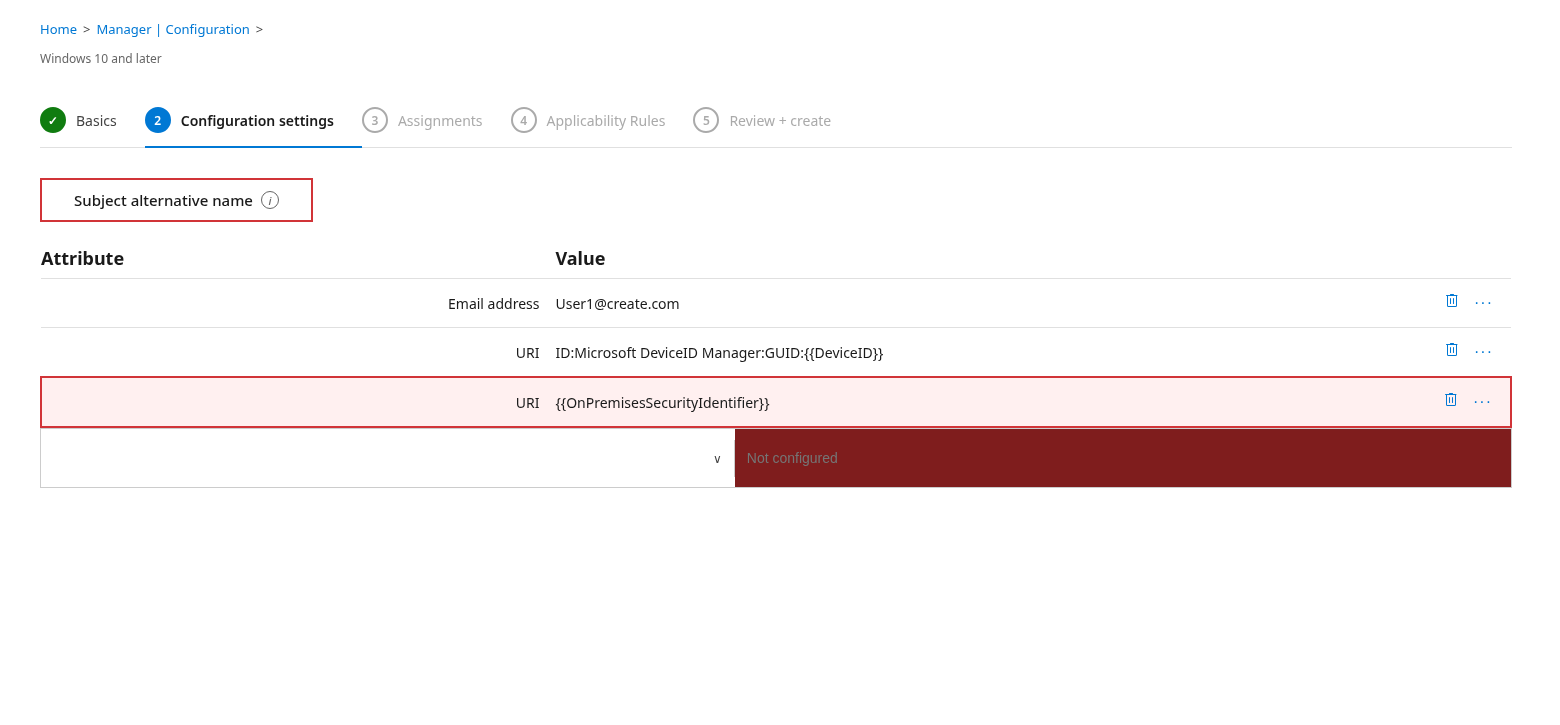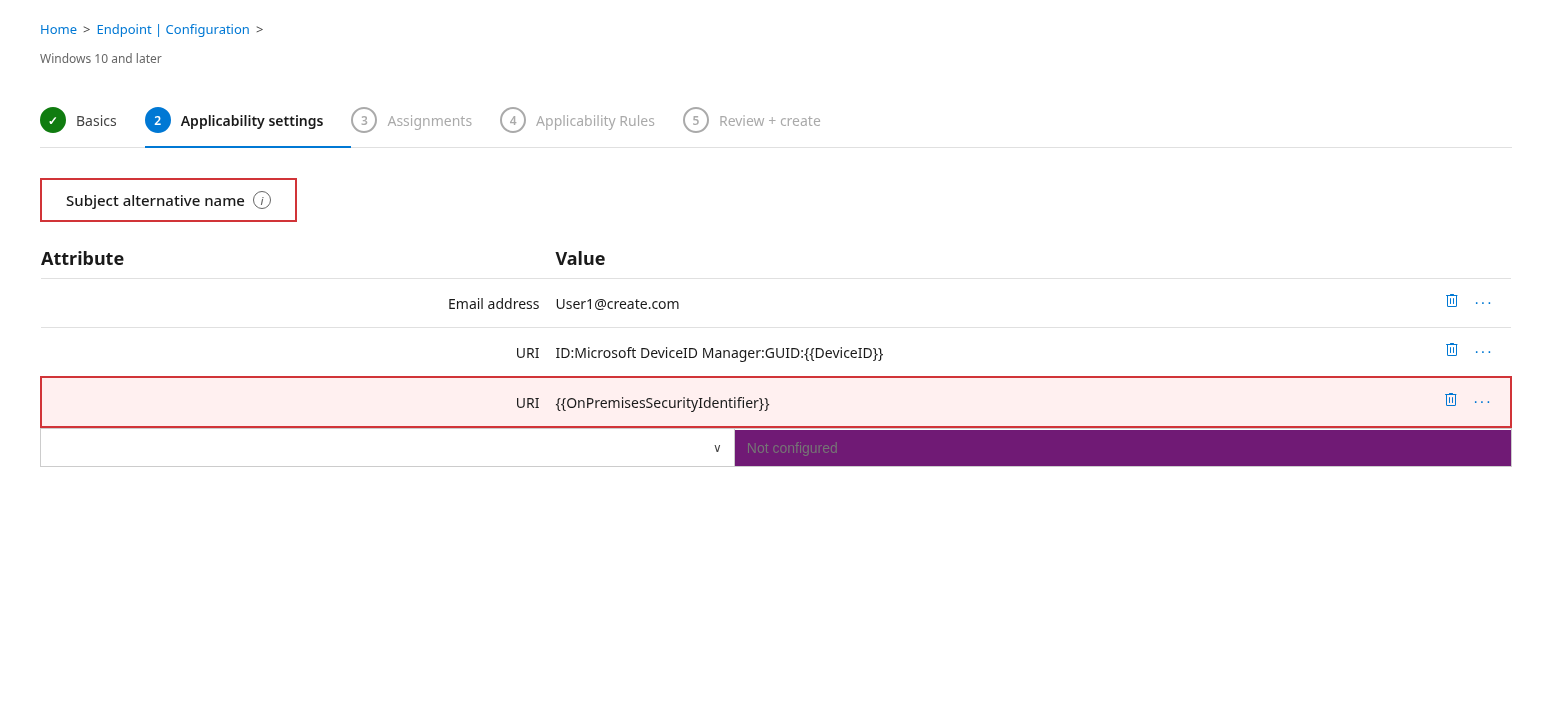--- a/index.html
+++ b/index.html
@@ -113,21 +113,21 @@
       background: #107c10;
       border-color: #107c10;
       color: #fff;
     }
     
     .section-label {
       display: flex;
       align-items: center;
       gap: 8px;
       border: 2px solid #d13438;
-      padding: 10px 24px;
+      padding: 10px 32px;
       display: inline-flex;
       font-size: 15px;
       font-weight: 500;
       color: #1a1a1a;
       margin-bottom: 16px;
     }
     .info-icon {
       width: 18px;
       height: 18px;
       border-radius: 50%;
@@ -222,57 +222,57 @@
       border-left: none;
       border-right: 1px solid #ccc;
       color: #444;
       font-size: 12px;
       cursor: pointer;
     }
     .add-row-value {
       flex: 1;
       border: none;
       outline: none;
-      padding: 10px 12px;
+      padding: 21px 12px;
       font-size: 14px;
       color: #aaa;
-      background: #701a75;
+      background: #7f1d1d;
     }
   </style>
 </head>
 <body>
 
 <div class="page">
 
   
   <div class="breadcrumb">
     <a>Home</a>
     <span>&gt;</span>
-    <a>Endpoint | Configuration</a>
+    <a>Manager | Configuration</a>
     <span>&gt;</span>
   </div>
 
   
   <div class="page-subtitle">Windows 10 and later</div>
 
   
   <div class="wizard-steps">
 
     <div class="step done">
       <div class="step-circle done">
         <span>✓</span>
       </div>
       <span>Basics</span>
     </div>
 
     <div class="step active">
       <div class="step-circle">
         <span>2</span>
       </div>
-      <span>Applicability settings</span>
+      <span>Configuration settings</span>
     </div>
 
     <div class="step">
       <div class="step-circle">
         <span>3</span>
       </div>
       <span>Assignments</span>
     </div>
 
     <div class="step">

